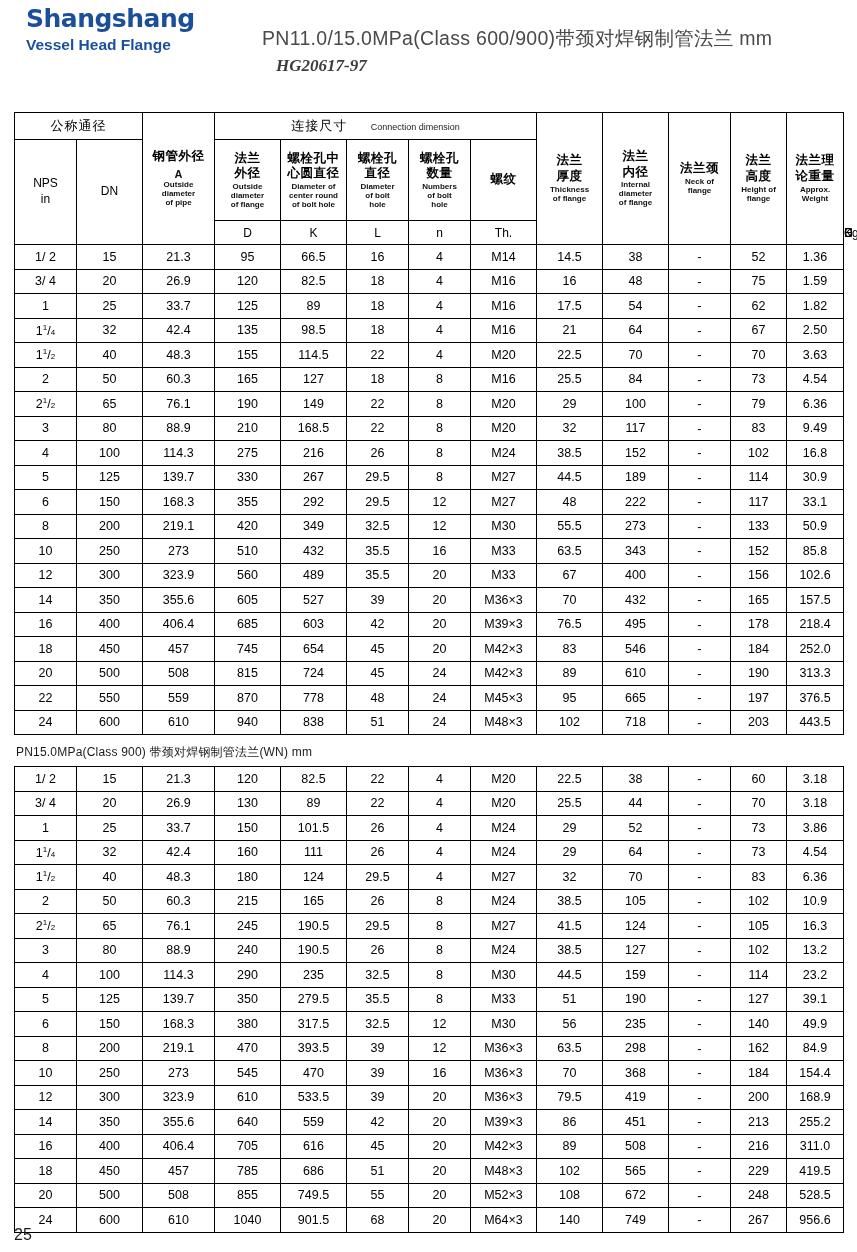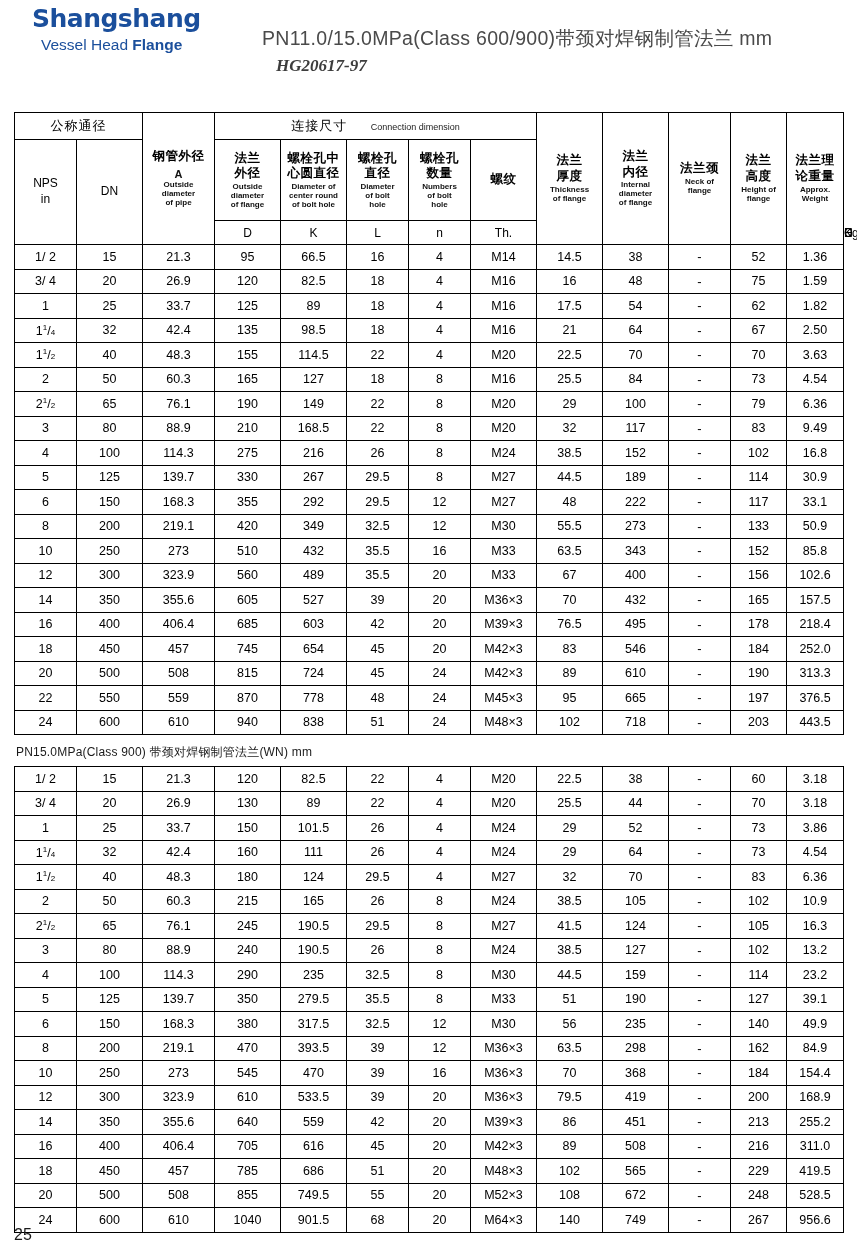--- a/index.html
+++ b/index.html
@@ -22,21 +22,21 @@
   }
 
   
   .header {
     position: relative;
     height: 104px;
     padding: 8px 0 0 0;
   }
   .logo {
     position: absolute;
-    left: 32px;
+    left: 26px;
     top: 4px;
     width: 190px;
   }
   .logo-main {
     font-family: "DejaVu Sans", sans-serif;
     font-weight: bold;
     font-size: 25px;
     letter-spacing: -0.5px;
     color: #1b4f9c;
     line-height: 30px;
@@ -45,22 +45,21 @@
     margin-top: 1px;
     font-size: 15.5px;
     color: #1b4f9c;
     line-height: 19px;
     white-space: nowrap;
   }
   .logo-sub b {
     font-weight: bold;
   }
   .logo-sub .thin {
-    font-weight: normal;
-    margin-left: 9px;
+    font-weight: bold;
   }
 
   .title-block {
     position: absolute;
     left: 216px;
     top: 26px;
     right: 0;
     margin-left: 46px;
   }
   .title-cn {

